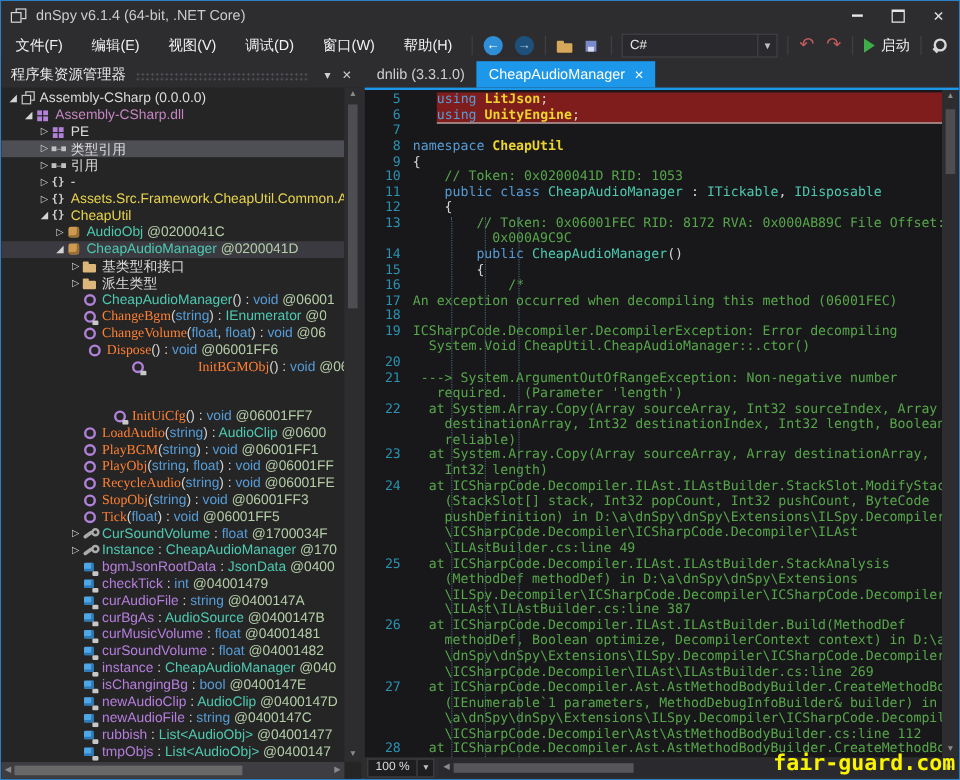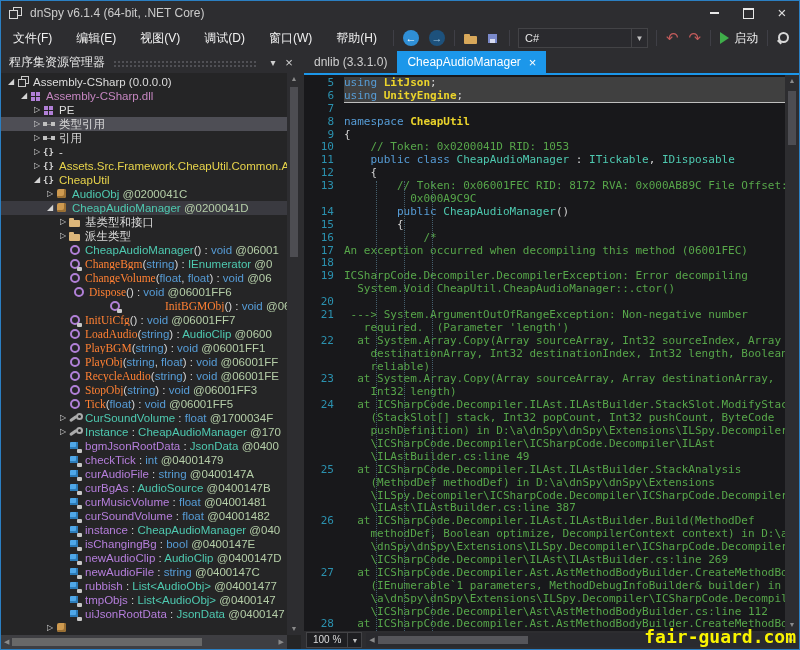--- a/index.html
+++ b/index.html
@@ -83,21 +83,21 @@
   .tab{height:22px;display:flex;align-items:center;padding:0 10px;color:#CFCFCF;white-space:nowrap;}
   .tab.active{background:#1C97EA;color:#FFFFFF;}
   .tabx{margin-left:8px;}
   .tabx::before{content:"×";font-size:13px;}
   .blueline{height:2px;background:#1C97EA;flex:none;}
   .editor{flex:1;position:relative;min-height:0;background:#18181B;}
   .codearea{position:absolute;inset:0 14px 0 0;overflow:hidden;padding-top:2px;font-family:"DejaVu Sans Mono",monospace;font-size:11px;}
   .cl{height:12.9px;display:flex;white-space:pre;line-height:12.9px;}
   .lno{width:30px;flex:none;text-align:right;padding-right:10px;color:#2B91AF;}
   .code-text{flex:1;overflow:hidden;}
-  .cl.hl .code-text{background:#404040;}
+  .cl.hl .code-text{background:#7f1d1d;margin-left:20px;}
   .cl.ul .code-text{border-bottom:1px solid #BFBFBF;}
   .guides{position:absolute;top:106px;bottom:0;pointer-events:none;}
   .guide{position:absolute;top:0;bottom:0;border-left:1px dotted #45606E;}
   
   .ebottom{height:18px;flex:none;display:flex;align-items:center;background:#2D2D30;padding:0 2px;}
   .zoomctl{display:flex;height:14px;flex:none;border:1px solid #434346;background:#1E1E21;}
   .zoom-value{font-size:10px;color:#DCDCDC;padding:0 6px;line-height:13px;}
   .zoom-arrow{width:13px;border-left:1px solid #434346;display:flex;align-items:center;justify-content:center;color:#C0C0C0;font-size:7px;}
   .ed-hscroll{flex:1;margin-left:4px;background:#2A2A2E;}
   
@@ -196,21 +196,21 @@
             <div class="trow" style="padding-left: 30px;"><span class="exp">◢</span><span class="ic ic-braces"></span><span class="tree-label"><span class="c-y">CheapUtil</span></span></div>
             <div class="trow" style="padding-left: 43px;"><span class="exp">▷</span><span class="ic ic-class"></span><span class="tree-label"><span class="c-t">AudioObj</span><span class="c-a"> @0200041C</span></span></div>
             <div class="trow sel-weak" style="padding-left: 43px;"><span class="exp">◢</span><span class="ic ic-class"></span><span class="tree-label"><span class="c-t">CheapAudioManager</span><span class="c-a"> @0200041D</span></span></div>
             <div class="trow" style="padding-left: 56px;"><span class="exp">▷</span><span class="ic ic-folder"></span><span class="tree-label"><span class="c-w">基类型和接口</span></span></div>
             <div class="trow" style="padding-left: 56px;"><span class="exp">▷</span><span class="ic ic-folder"></span><span class="tree-label"><span class="c-w">派生类型</span></span></div>
             <div class="trow" style="padding-left: 56px;"><span class="exp"></span><span class="ic ic-method"></span><span class="tree-label"><span class="c-t">CheapAudioManager</span><span class="c-p">() : </span><span class="c-k">void</span><span class="c-a"> @06001</span></span></div>
             <div class="trow" style="padding-left: 56px;"><span class="exp"></span><span class="ic ic-method lock"></span><span class="tree-label"><span class="c-o">ChangeBgm</span><span class="c-p">(</span><span class="c-k">string</span><span class="c-p">) : </span><span class="c-t">IEnumerator</span><span class="c-a"> @0</span></span></div>
             <div class="trow" style="padding-left: 56px;"><span class="exp"></span><span class="ic ic-method"></span><span class="tree-label"><span class="c-o">ChangeVolume</span><span class="c-p">(</span><span class="c-k">float</span><span class="c-p">, </span><span class="c-k">float</span><span class="c-p">) : </span><span class="c-k">void</span><span class="c-a"> @06</span></span></div>
             <div class="trow" style="padding-left: 60px;"><span class="exp"></span><span class="ic ic-method"></span><span class="tree-label"><span class="c-o">Dispose</span><span class="c-p">() : </span><span class="c-k">void</span><span class="c-a"> @06001FF6</span></span></div>
             <div class="trow" style="padding-left: 56px; gap: 40px;"><span class="exp"></span><span class="ic ic-method lock"></span><span class="tree-label"><span class="c-o">InitBGMObj</span><span class="c-p">() : </span><span class="c-k">void</span><span class="c-a"> @06001FF9</span></span></div>
-            <div class="trow" style="padding-left: 56px;"><span class="exp"></span><span class="ic ic-method lock"></span><span class="tree-label"><span class="c-o">InitUiCfg</span><span class="c-p">() : </span><span class="c-k">void</span><span class="c-a"> @06001FF7</span></span></div>
+            <div class="trow" style="padding-left: 81px; margin-top: 27px;"><span class="exp"></span><span class="ic ic-method lock"></span><span class="tree-label"><span class="c-o">InitUiCfg</span><span class="c-p">() : </span><span class="c-k">void</span><span class="c-a"> @06001FF7</span></span></div>
             <div class="trow" style="padding-left: 56px;"><span class="exp"></span><span class="ic ic-method"></span><span class="tree-label"><span class="c-o">LoadAudio</span><span class="c-p">(</span><span class="c-k">string</span><span class="c-p">) : </span><span class="c-t">AudioClip</span><span class="c-a"> @0600</span></span></div>
             <div class="trow" style="padding-left: 56px;"><span class="exp"></span><span class="ic ic-method"></span><span class="tree-label"><span class="c-o">PlayBGM</span><span class="c-p">(</span><span class="c-k">string</span><span class="c-p">) : </span><span class="c-k">void</span><span class="c-a"> @06001FF1</span></span></div>
             <div class="trow" style="padding-left: 56px;"><span class="exp"></span><span class="ic ic-method"></span><span class="tree-label"><span class="c-o">PlayObj</span><span class="c-p">(</span><span class="c-k">string</span><span class="c-p">, </span><span class="c-k">float</span><span class="c-p">) : </span><span class="c-k">void</span><span class="c-a"> @06001FF</span></span></div>
             <div class="trow" style="padding-left: 56px;"><span class="exp"></span><span class="ic ic-method"></span><span class="tree-label"><span class="c-o">RecycleAudio</span><span class="c-p">(</span><span class="c-k">string</span><span class="c-p">) : </span><span class="c-k">void</span><span class="c-a"> @06001FE</span></span></div>
             <div class="trow" style="padding-left: 56px;"><span class="exp"></span><span class="ic ic-method"></span><span class="tree-label"><span class="c-o">StopObj</span><span class="c-p">(</span><span class="c-k">string</span><span class="c-p">) : </span><span class="c-k">void</span><span class="c-a"> @06001FF3</span></span></div>
             <div class="trow" style="padding-left: 56px;"><span class="exp"></span><span class="ic ic-method"></span><span class="tree-label"><span class="c-o">Tick</span><span class="c-p">(</span><span class="c-k">float</span><span class="c-p">) : </span><span class="c-k">void</span><span class="c-a"> @06001FF5</span></span></div>
             <div class="trow" style="padding-left: 56px;"><span class="exp">▷</span><span class="ic ic-prop"></span><span class="tree-label"><span class="c-t">CurSoundVolume</span><span class="c-p"> : </span><span class="c-k">float</span><span class="c-a"> @1700034F</span></span></div>
             <div class="trow" style="padding-left: 56px;"><span class="exp">▷</span><span class="ic ic-prop"></span><span class="tree-label"><span class="c-t">Instance</span><span class="c-p"> : </span><span class="c-t">CheapAudioManager</span><span class="c-a"> @170</span></span></div>
             <div class="trow" style="padding-left: 56px;"><span class="exp"></span><span class="ic ic-field lock"></span><span class="tree-label"><span class="c-f">bgmJsonRootData</span><span class="c-p"> : </span><span class="c-t">JsonData</span><span class="c-a"> @0400</span></span></div>
             <div class="trow" style="padding-left: 56px;"><span class="exp"></span><span class="ic ic-field lock"></span><span class="tree-label"><span class="c-f">checkTick</span><span class="c-p"> : </span><span class="c-k">int</span><span class="c-a"> @04001479</span></span></div>

